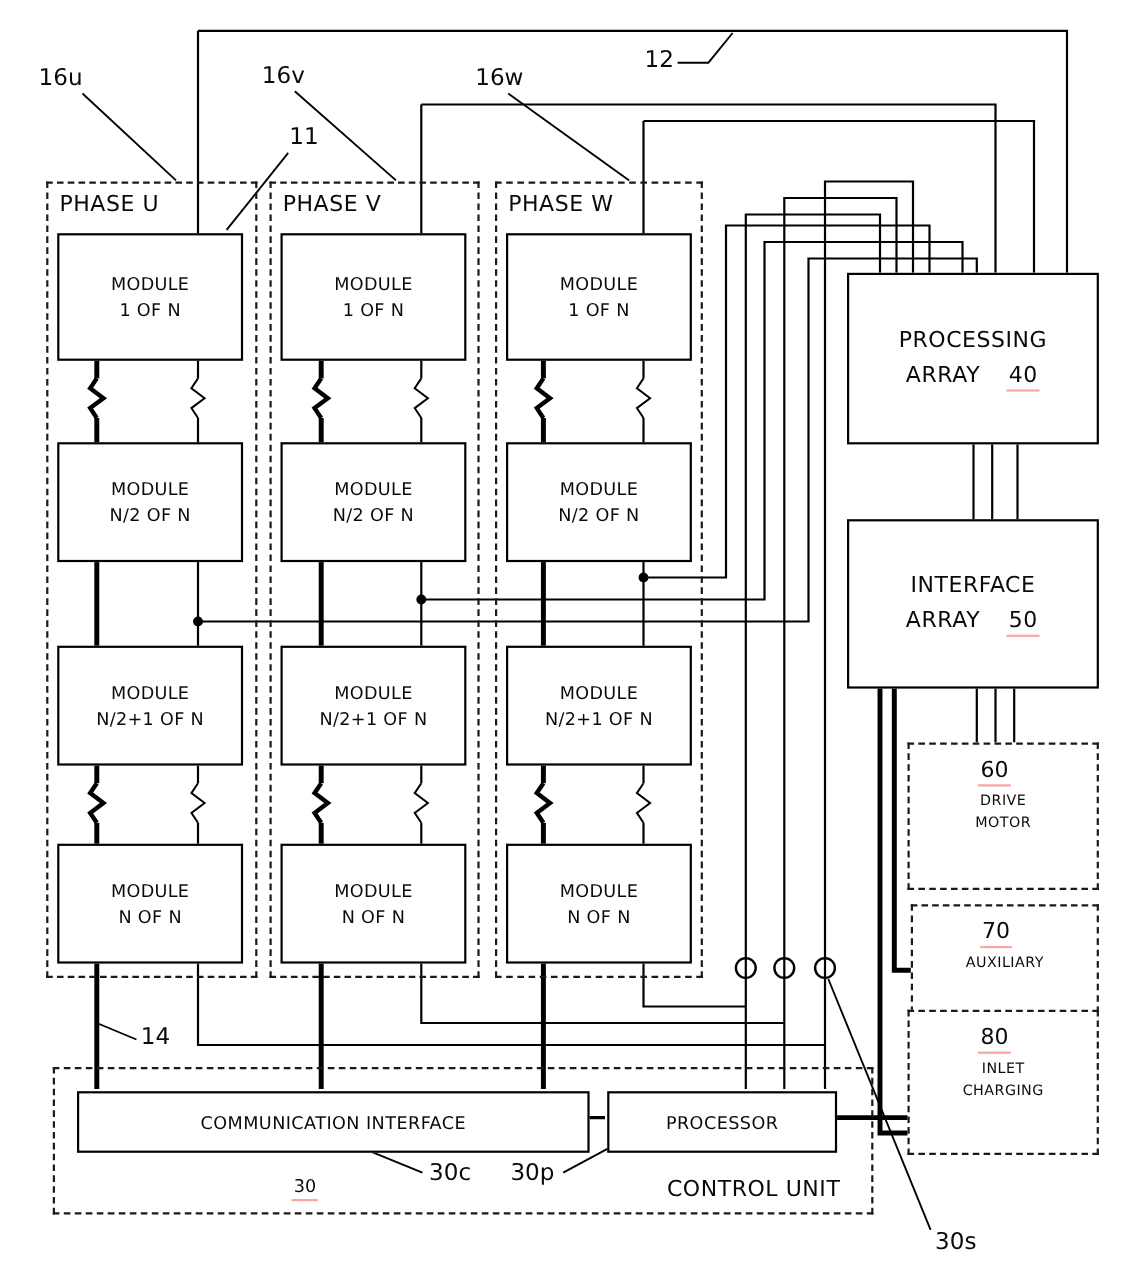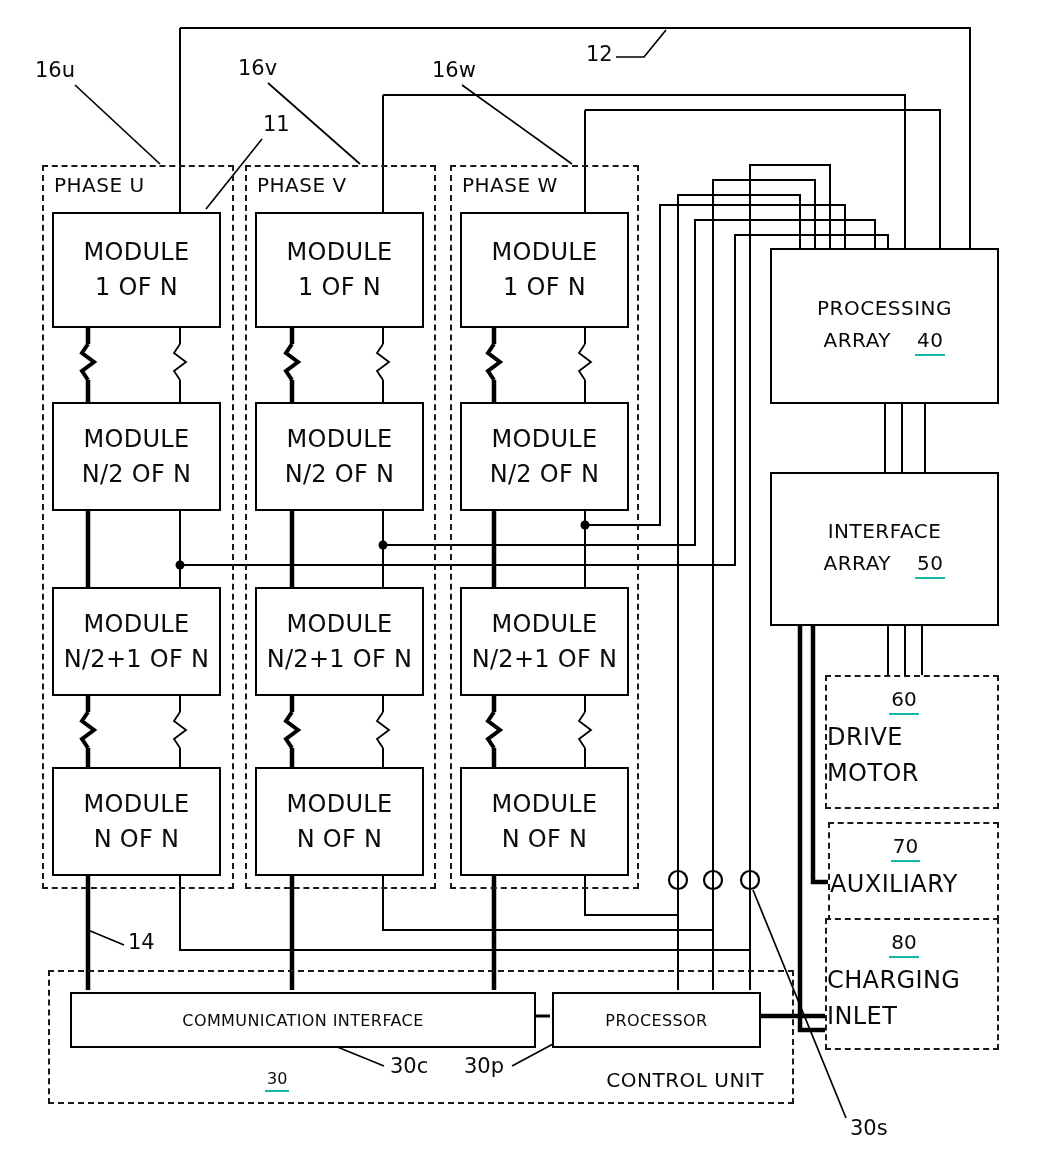--- a/index.html
+++ b/index.html
@@ -6,36 +6,36 @@
   .page{
     position:relative;width:1037px;height:1154px;background:#ffffff;
     font-family:"DejaVu Sans","Liberation Sans",sans-serif;color:#0a0a0a;overflow:hidden;
   }
   svg.wires{position:absolute;left:0;top:0;z-index:1;}
   .phase-box{position:absolute;border:2px dashed #1a1a1a;z-index:2;}
   .phase-label{position:absolute;left:10px;top:6px;font-size:20px;letter-spacing:.5px;white-space:nowrap;}
   .module{
     position:absolute;left:8px;width:165px;background:#ffffff;border:2.5px solid #000;
     display:flex;flex-direction:column;justify-content:center;align-items:center;
-    font-size:24px;line-height:1.45;text-align:left;z-index:3;letter-spacing:.3px;
+    font-size:16px;line-height:1.45;text-align:left;z-index:3;letter-spacing:.3px;
   }
   .r1{top:45px;height:112px;}
   .r2{top:235px;height:105px;}
   .r3{top:420px;height:105px;}
   .r4{top:600px;height:105px;}
   .block{position:absolute;background:#ffffff;z-index:2;}
   .solid{border:2.5px solid #000;}
   .dashedb{border:2px dashed #1a1a1a;}
   .blk-center{height:100%;display:flex;flex-direction:column;justify-content:center;align-items:center;gap:8px;font-size:20px;letter-spacing:.5px;}
   .blk-line{display:flex;align-items:baseline;justify-content:center;}
-  .refnum{border-bottom:2px solid #14b8a6;padding:0 2px 2px 2px;}
+  .refnum{border-bottom:2px solid #fca5a5;padding:0 2px 2px 2px;}
   .blk-line .refnum{margin-left:24px;}
   .blk-ref{text-align:center;padding:10px 16px 0 0;font-size:20px;}
   .blk-ref .refnum{display:inline-block;}
-  .blk-name{font-size:24px;line-height:1.5;margin-top:4px;letter-spacing:.4px;}
+  .blk-name{text-align:center;font-size:13px;line-height:1.5;margin-top:4px;letter-spacing:.4px;}
   .cu-box{position:absolute;border:2px dashed #1a1a1a;z-index:2;}
   .inner-box{
     position:absolute;border:2.5px solid #000;background:#ffffff;
     display:flex;justify-content:center;align-items:center;font-size:16px;letter-spacing:.4px;z-index:3;
   }
   .cu-ref{position:absolute;font-size:16px;z-index:3;}
   .cu-label{position:absolute;font-size:20px;letter-spacing:.5px;z-index:3;}
   .ref{position:absolute;font-size:21px;z-index:4;white-space:nowrap;}
 </style>
 </head>
@@ -221,22 +221,22 @@
   <div class="block dashedb" style="left:828px;top:822px;width:167px;height:126px">
     <div class="blk-ref"><span class="refnum">70</span></div>
     <div class="blk-name">
       <div>AUXILIARY</div>
     </div>
   </div>
 
   <div class="block dashedb" style="left:825px;top:918px;width:170px;height:128px">
     <div class="blk-ref"><span class="refnum">80</span></div>
     <div class="blk-name">
+      <div>INLET</div>
       <div>CHARGING</div>
-      <div>INLET</div>
     </div>
   </div>
 
   <div class="cu-box" style="left:48px;top:970px;width:742px;height:130px">
     <div class="inner-box" style="left:20px;top:20px;width:462px;height:52px">
       <span>COMMUNICATION INTERFACE</span>
     </div>
     <div class="inner-box" style="left:502px;top:20px;width:205px;height:52px">
       <span>PROCESSOR</span>
     </div>

